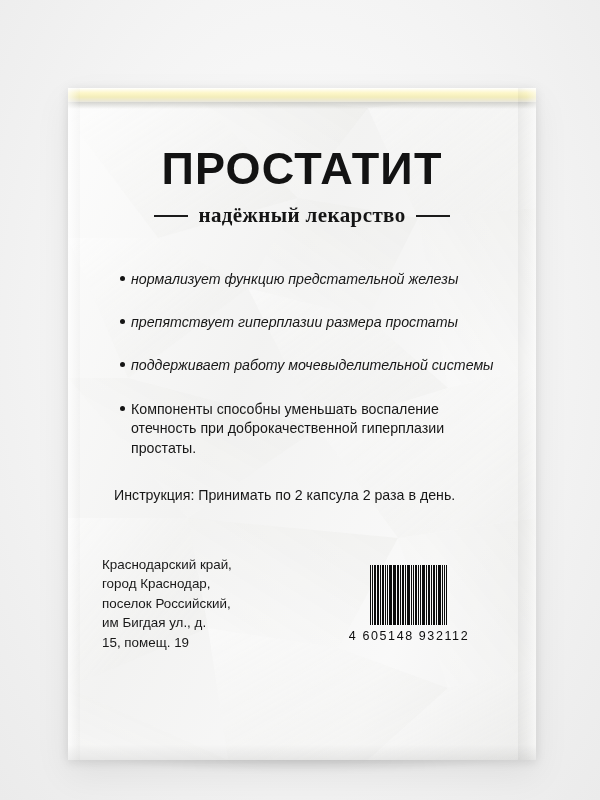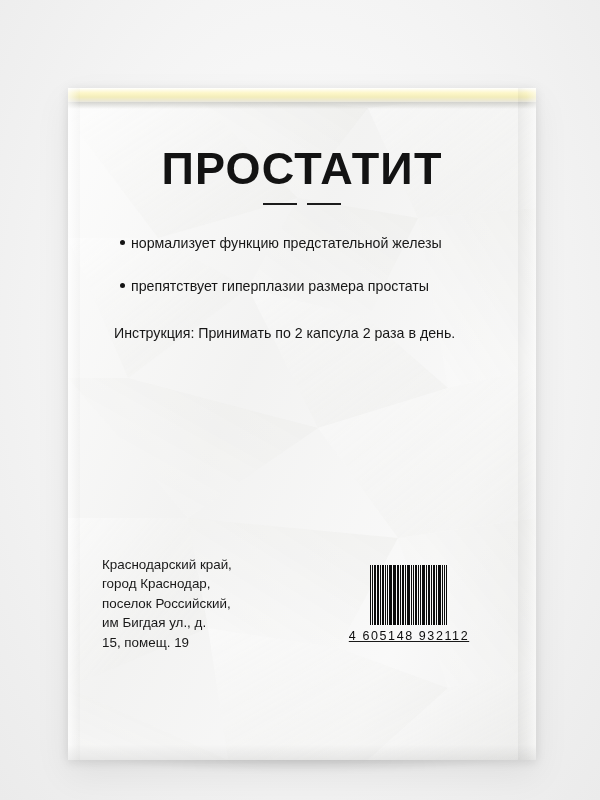--- a/index.html
+++ b/index.html
@@ -122,23 +122,24 @@
   .subtitle {
     font-family: "Liberation Serif", serif;
     font-weight: bold;
     font-size: 21px;
     letter-spacing: 0.4px;
     color: #151515;
     white-space: nowrap;
   }
 
   .bullets {
-    margin: 29px 0 0 0;
+    margin: 42px 0 0 0;
     padding: 0 0 0 18px;
     list-style: none;
+    font-style: italic;
   }
   .bullets li {
     position: relative;
     font-size: 14.2px;
     line-height: 1.35;
     color: #171717;
     margin-bottom: 24px;
     padding-left: 11px;
   }
   .bullets li::before {
@@ -200,21 +201,20 @@
     color: #191919;
     white-space: pre-line;
     padding-top: 2px;
   }
 
   
   .barcode-wrap {
     width: 186px;
     text-align: center;
     padding-top: 4px;
-    text-decoration: underline;
   }
   .barcode {
     height: 60px;
     display: flex;
     align-items: stretch;
     justify-content: center;
     gap: 0;
   }
   .barcode .bar {
     background: #0c0c0c;
@@ -286,28 +286,31 @@
     <div class="left-edge"></div>
     <div class="right-edge"></div>
     <div class="bottom-edge"></div>
 
     <div class="content">
 
       <h1 class="title">ПРОСТАТИТ</h1>
 
       <div class="subtitle-row">
         <span class="rule"></span>
+        <span class="subtitle">надёжный лекарство</span>
         <span class="rule"></span>
       </div>
 
       <ul class="bullets">
         <li>нормализует функцию предстательной железы</li>
         <li>препятствует гиперплазии размера простаты</li>
+        <li>поддерживает работу мочевыделительной системы</li>
       </ul>
 
+      <p class="para dotted">Компоненты способны уменьшать воспаление отечность при доброкачественной гиперплазии простаты.</p>
 
 
       <p class="instruction">Инструкция: Принимать по 2 капсула 2 раза в день.</p>
 
       <div class="bottom">
         <div class="address">Краснодарский край,
 город Краснодар,
 поселок Российский,
 им Бигдая ул., д.
 15, помещ. 19</div>

